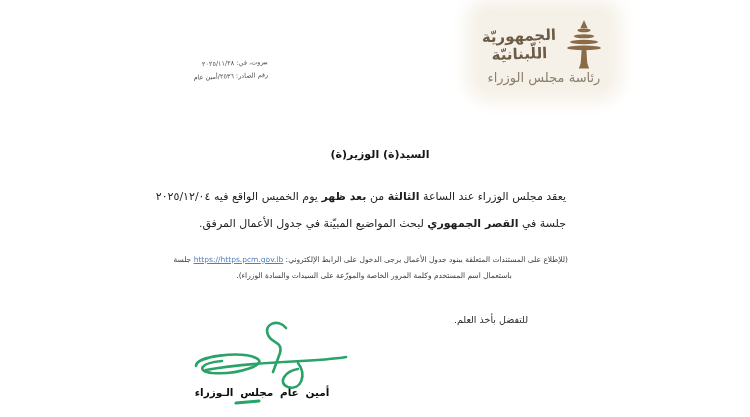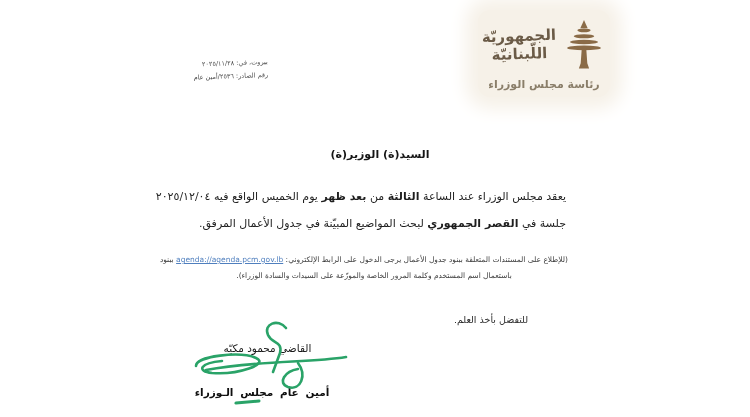--- a/index.html
+++ b/index.html
@@ -14,21 +14,21 @@
     background:#f6f1e8; border-radius:12px;
     box-shadow:0 0 18px 12px #f6f1e8;
     text-align:center;
   }
   .header-top { display:flex; align-items:center; justify-content:center; gap:6px; }
   .calligraphy {
     color:#6b5b47; font-weight:bold; font-size:15px; line-height:18px;
     transform:rotate(-2deg); direction:rtl; white-space:nowrap;
   }
   .cedar svg { display:block; }
-  .header-sub { margin-top:7px; color:#8a7e69; font-size:11px; line-height:12px; direction:rtl;font-weight:bold; }
+  .header-sub { color:#8a7e69; font-size:13px; line-height:12px; direction:rtl; }
 
   
   .meta {
     position:absolute; left:150px; top:58px; width:118px;
     direction:rtl; text-align:right; font-size:6.5px; color:#4f4f4f;
     line-height:13px; transform:rotate(-2deg); white-space:nowrap;
   }
 
   
   .addressee {
@@ -109,28 +109,27 @@
     <div class="line">
       <span>يعقد مجلس الوزراء عند الساعة </span><b>الثالثة</b><span> من </span><b>بعد ظهر</b><span> يوم الخميس الواقع فيه ٢٠٢٥/١٢/٠٤</span>
     </div>
     <div class="line">
       <span>جلسة في </span><b>القصر الجمهوري</b><span> لبحث المواضيع المبيّنة في جدول الأعمال المرفق.</span>
     </div>
   </div>
 
   <div class="note">
     <div class="nline1">
-      <span>(للإطلاع على المستندات المتعلقة ببنود جدول الأعمال يرجى الدخول على الرابط الإلكتروني: </span><a>agenda://agenda.pcm.gov.lb</a><span> ببنود</span>
+      <span>(للإطلاع على المستندات المتعلقة ببنود جدول الأعمال يرجى الدخول على الرابط الإلكتروني: </span><a>https://https.pcm.gov.lb</a><span> جلسة</span>
     </div>
     <div class="nline2">باستعمال اسم المستخدم وكلمة المرور الخاصة والموزّعة على السيدات والسادة الوزراء).</div>
   </div>
 
   <div class="closing">للتفضل بأخذ العلم.</div>
 
-  <div class="sig-name">القاضي محمود مكيّه</div>
   <div class="sig-title">أمين عام مجلس الـوزراء</div>
   <div class="sig-ink">
     <svg width="204" height="96" viewBox="0 0 204 96">
       <g fill="none" stroke-width="2.6" stroke-linecap="round" stroke-linejoin="round">
         <path d="M118 14 C110 4, 95 10, 100 21 C104 30, 115 27, 112 39 L105 58" stroke="#2aa368"></path>
         <path d="M28 52 C28 42, 72 37, 88 44 C102 50, 70 61, 44 59 C28 57, 32 49, 54 47" stroke="#2aa368"></path>
         <path d="M38 56 C92 46, 142 49, 178 43" stroke="#2aa368"></path>
         <path d="M130 49 C139 61, 133 77, 120 73 C109 69, 117 57, 130 55" stroke="#2aa368"></path>
         <path d="M68 89 L91 87" stroke-width="3" stroke="#2aa368"></path>
       </g>

